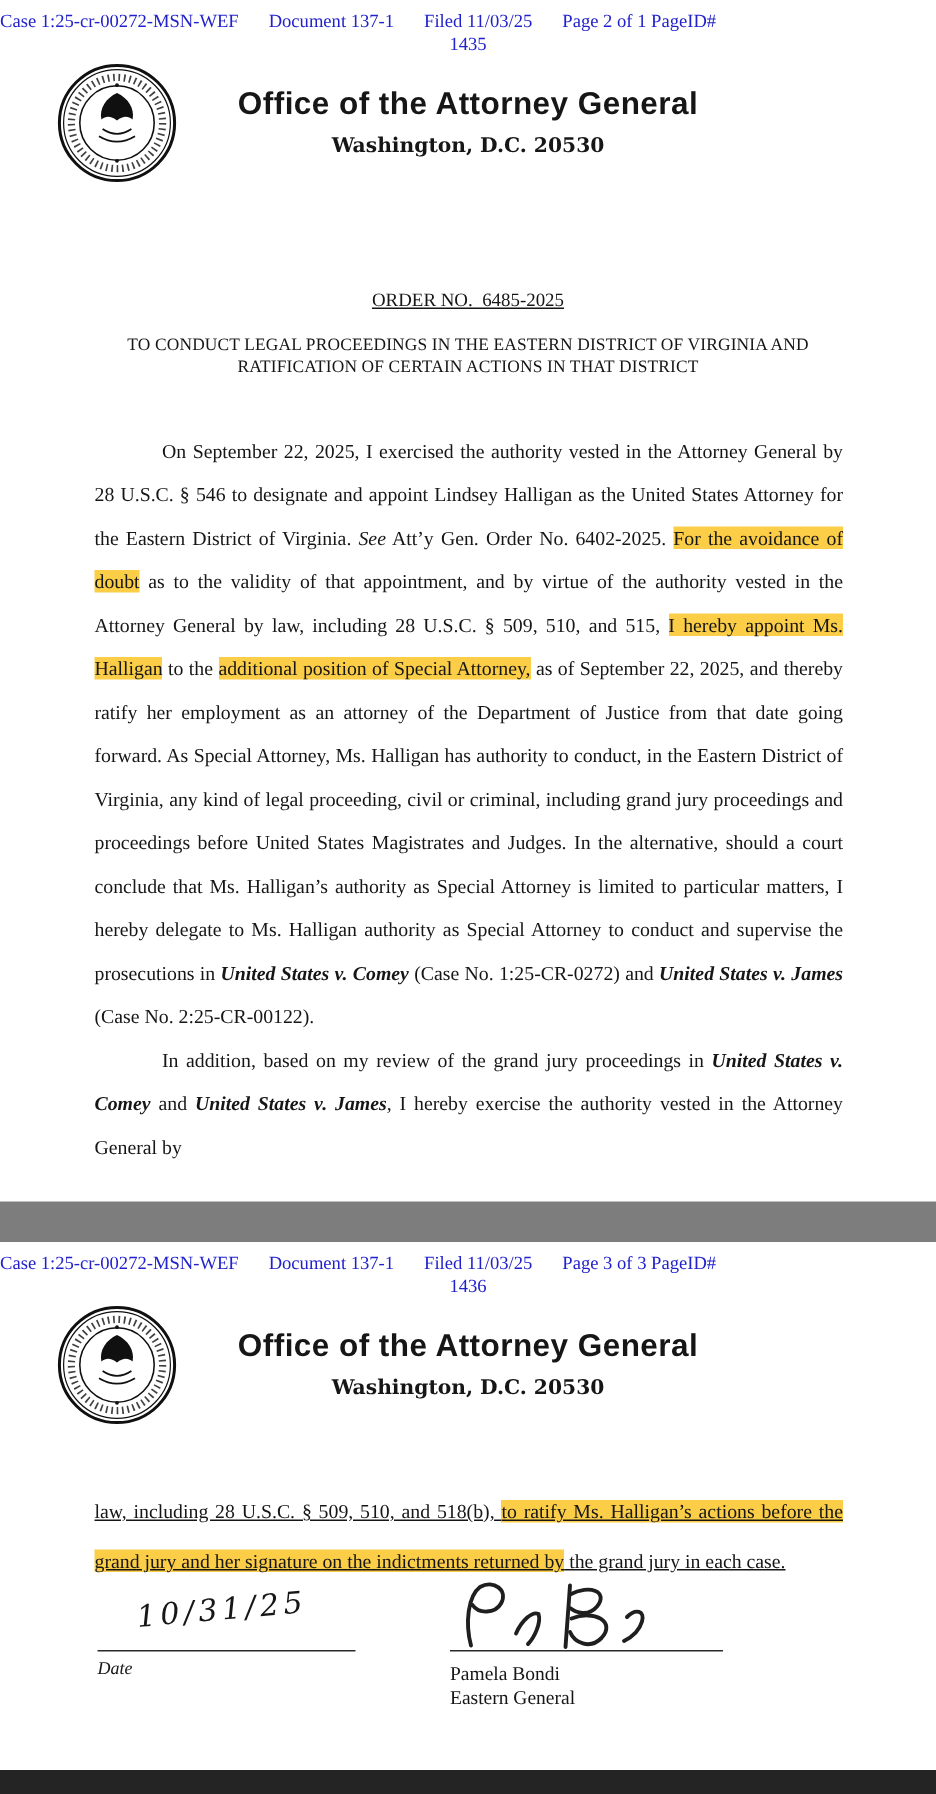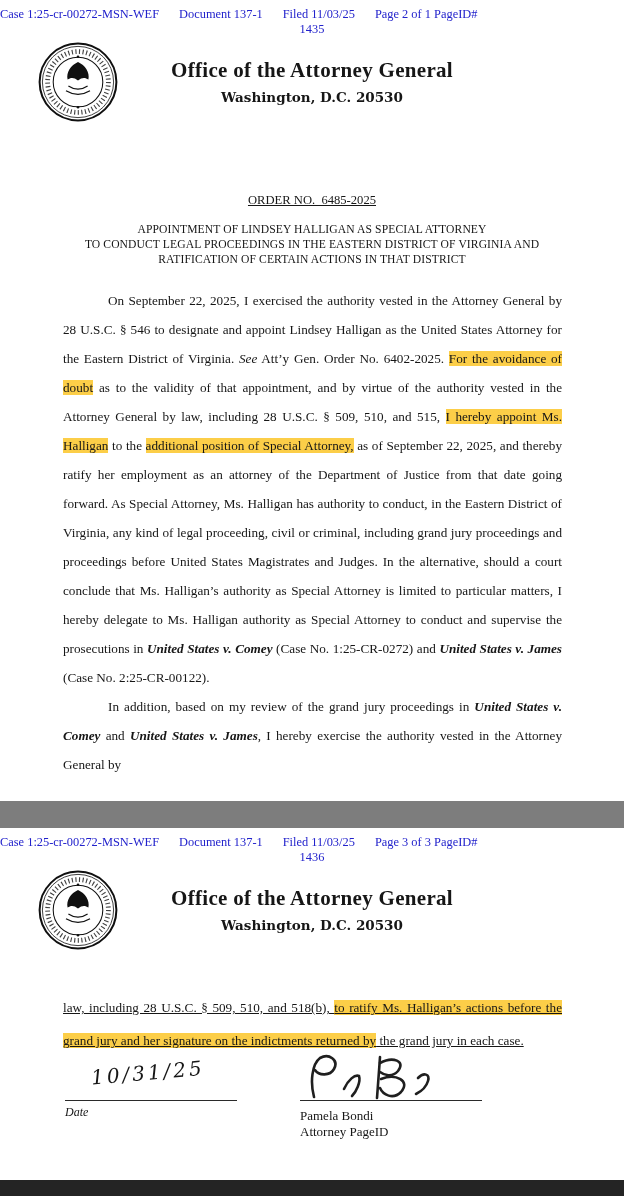--- a/index.html
+++ b/index.html
@@ -33,21 +33,21 @@
     line-height: 14px;
   }
   .stamp-row { display: flex; justify-content: flex-start; gap: 20px; }
   .stamp-id { margin-top: 1px; }
 
   
   .seal { position: absolute; top: 42px; left: 38px; }
   .lh-office {
     position: absolute; top: 58px; left: 0; right: 0;
     text-align: center;
-    font-family: Liberation Serif, serif;
+    font-family: Liberation Sans, sans-serif;
     font-weight: bold;
     font-size: 21px;
     letter-spacing: 0.3px;
   }
   .lh-address {
     position: absolute; top: 89px; left: 0; right: 0;
     text-align: center;
     font-family: "DejaVu Serif", serif;
     font-weight: bold;
     font-size: 13.5px;
@@ -137,21 +137,20 @@
       <circle cx="50" cy="18.5" r="1.6" fill="#101010"></circle>
       <circle cx="50" cy="81.5" r="1.6" fill="#101010"></circle>
     </svg>
 
     <div class="lh-office">Office of the Attorney General</div>
     <div class="lh-address">Washington, D.C. 20530</div>
 
     <div class="order-no">ORDER NO.  6485-2025</div>
 
     <div class="doc-title">
-      <div>APPOINTMENT OF LINDSEY HALLIGAN AS SPECIAL ATTORNEY</div>
       <div>TO CONDUCT LEGAL PROCEEDINGS IN THE EASTERN DISTRICT OF VIRGINIA AND</div>
       <div>RATIFICATION OF CERTAIN ACTIONS IN THAT DISTRICT</div>
     </div>
 
     <div class="body-col">
       <p class="body indent"><span>On September 22, 2025, I exercised the authority vested in the Attorney General by 28 U.S.C. § 546 to designate and appoint Lindsey Halligan as the United States Attorney for the Eastern District of Virginia.  </span><span class="seg-i">See</span><span> Att’y Gen. Order No. 6402-2025.  </span><span class="seg-h">For the avoidance of doubt</span><span> as to the validity of that appointment, and by virtue of the authority vested in the Attorney General by law, including 28 U.S.C. § 509, 510, and 515, </span><span class="seg-h">I hereby appoint Ms. Halligan</span><span> to the </span><span class="seg-h">additional position of Special Attorney,</span><span> as of September 22, 2025, and thereby ratify her employment as an attorney of the Department of Justice from that date going forward.  As Special Attorney, Ms. Halligan has authority to conduct, in the Eastern District of Virginia, any kind of legal proceeding, civil or criminal, including grand jury proceedings and proceedings before United States Magistrates and Judges.  In the alternative, should a court conclude that Ms. Halligan’s authority as Special Attorney is limited to particular matters, I hereby delegate to Ms. Halligan authority as Special Attorney to conduct and supervise the prosecutions in </span><span class="seg-b seg-i">United States v. Comey</span><span> (Case No. 1:25-CR-0272) and </span><span class="seg-b seg-i">United States v. James</span><span> (Case No. 2:25-CR-00122).</span></p>
       <p class="body indent"><span>In addition, based on my review of the grand jury proceedings in </span><span class="seg-b seg-i">United States v. Comey</span><span> and </span><span class="seg-b seg-i">United States v. James</span><span>, I hereby exercise the authority vested in the Attorney General by</span></p>
     </div>
 
   </section>
@@ -199,20 +198,20 @@
           <path d="M14 43 C10 28 12 10 20 4 C29 -1 39 6 34 15 C30 22 19 22 15 16"></path>
           <path d="M44 35 C48 26 55 20 59 22 C61 28 56 38 52 42"></path>
           <path d="M80 3 C79 17 78 32 77 44"></path>
           <path d="M80 9 C93 2 106 7 98 17 C92 24 84 21 80 18"></path>
           <path d="M81 25 C96 19 111 27 101 38 C93 46 83 41 80 34"></path>
           <path d="M118 24 C124 18 130 20 128 27 C126 34 120 38 116 40"></path>
         </g>
       </svg>
       <div class="sig-line"></div>
       <div class="sig-name">Pamela Bondi</div>
-      <div class="sig-title">Attorney PageID</div>
+      <div class="sig-title">Eastern General</div>
     </div>
 
   </section>
 
   <div class="bottom-bar"></div>
 
 </div>
 
 </body></html>

